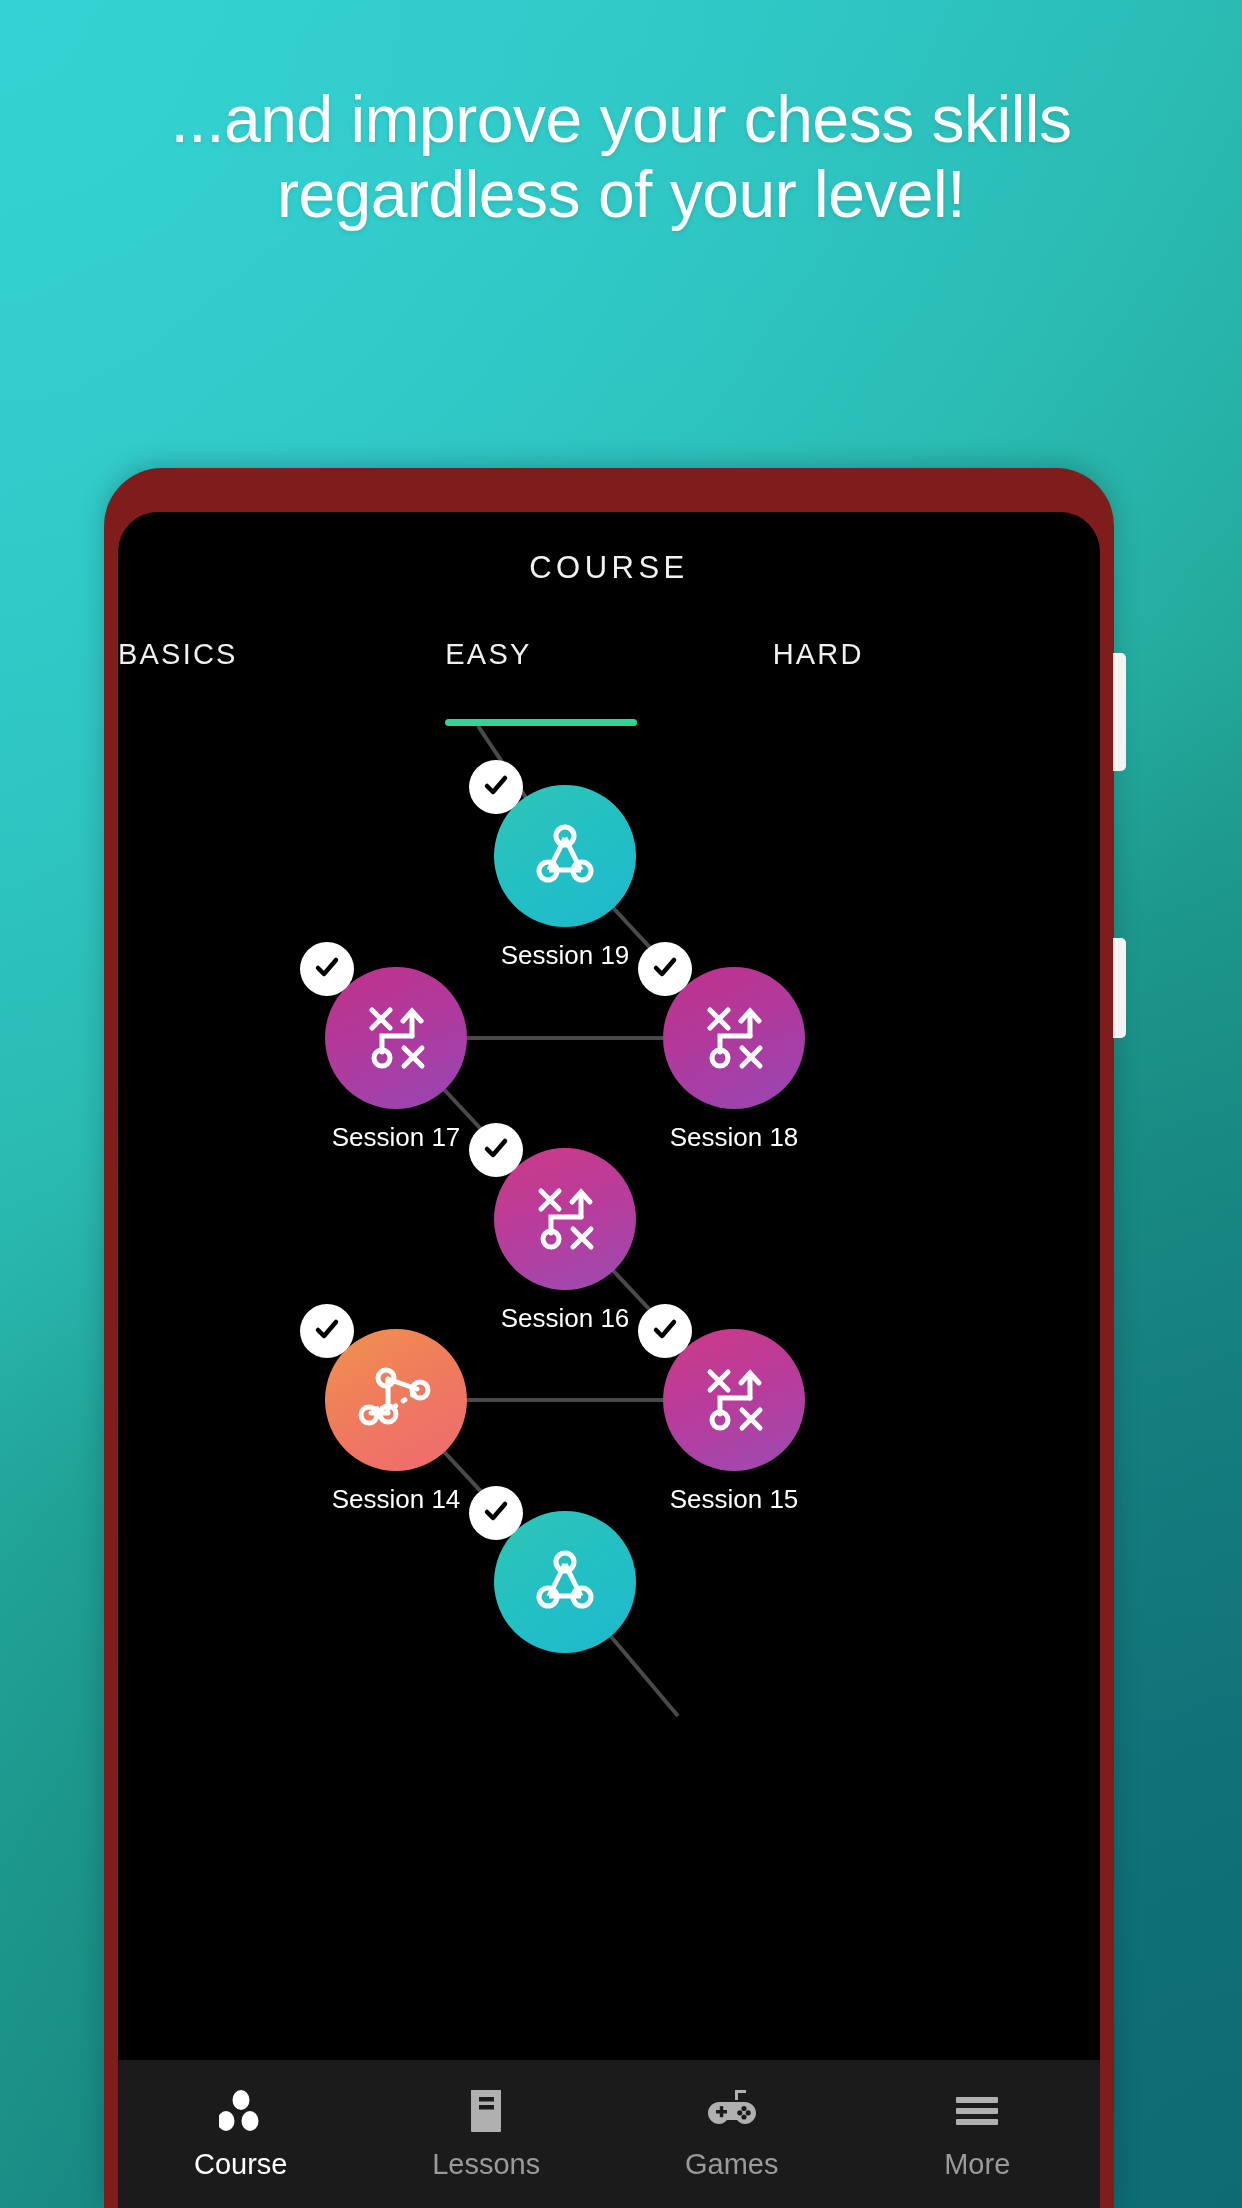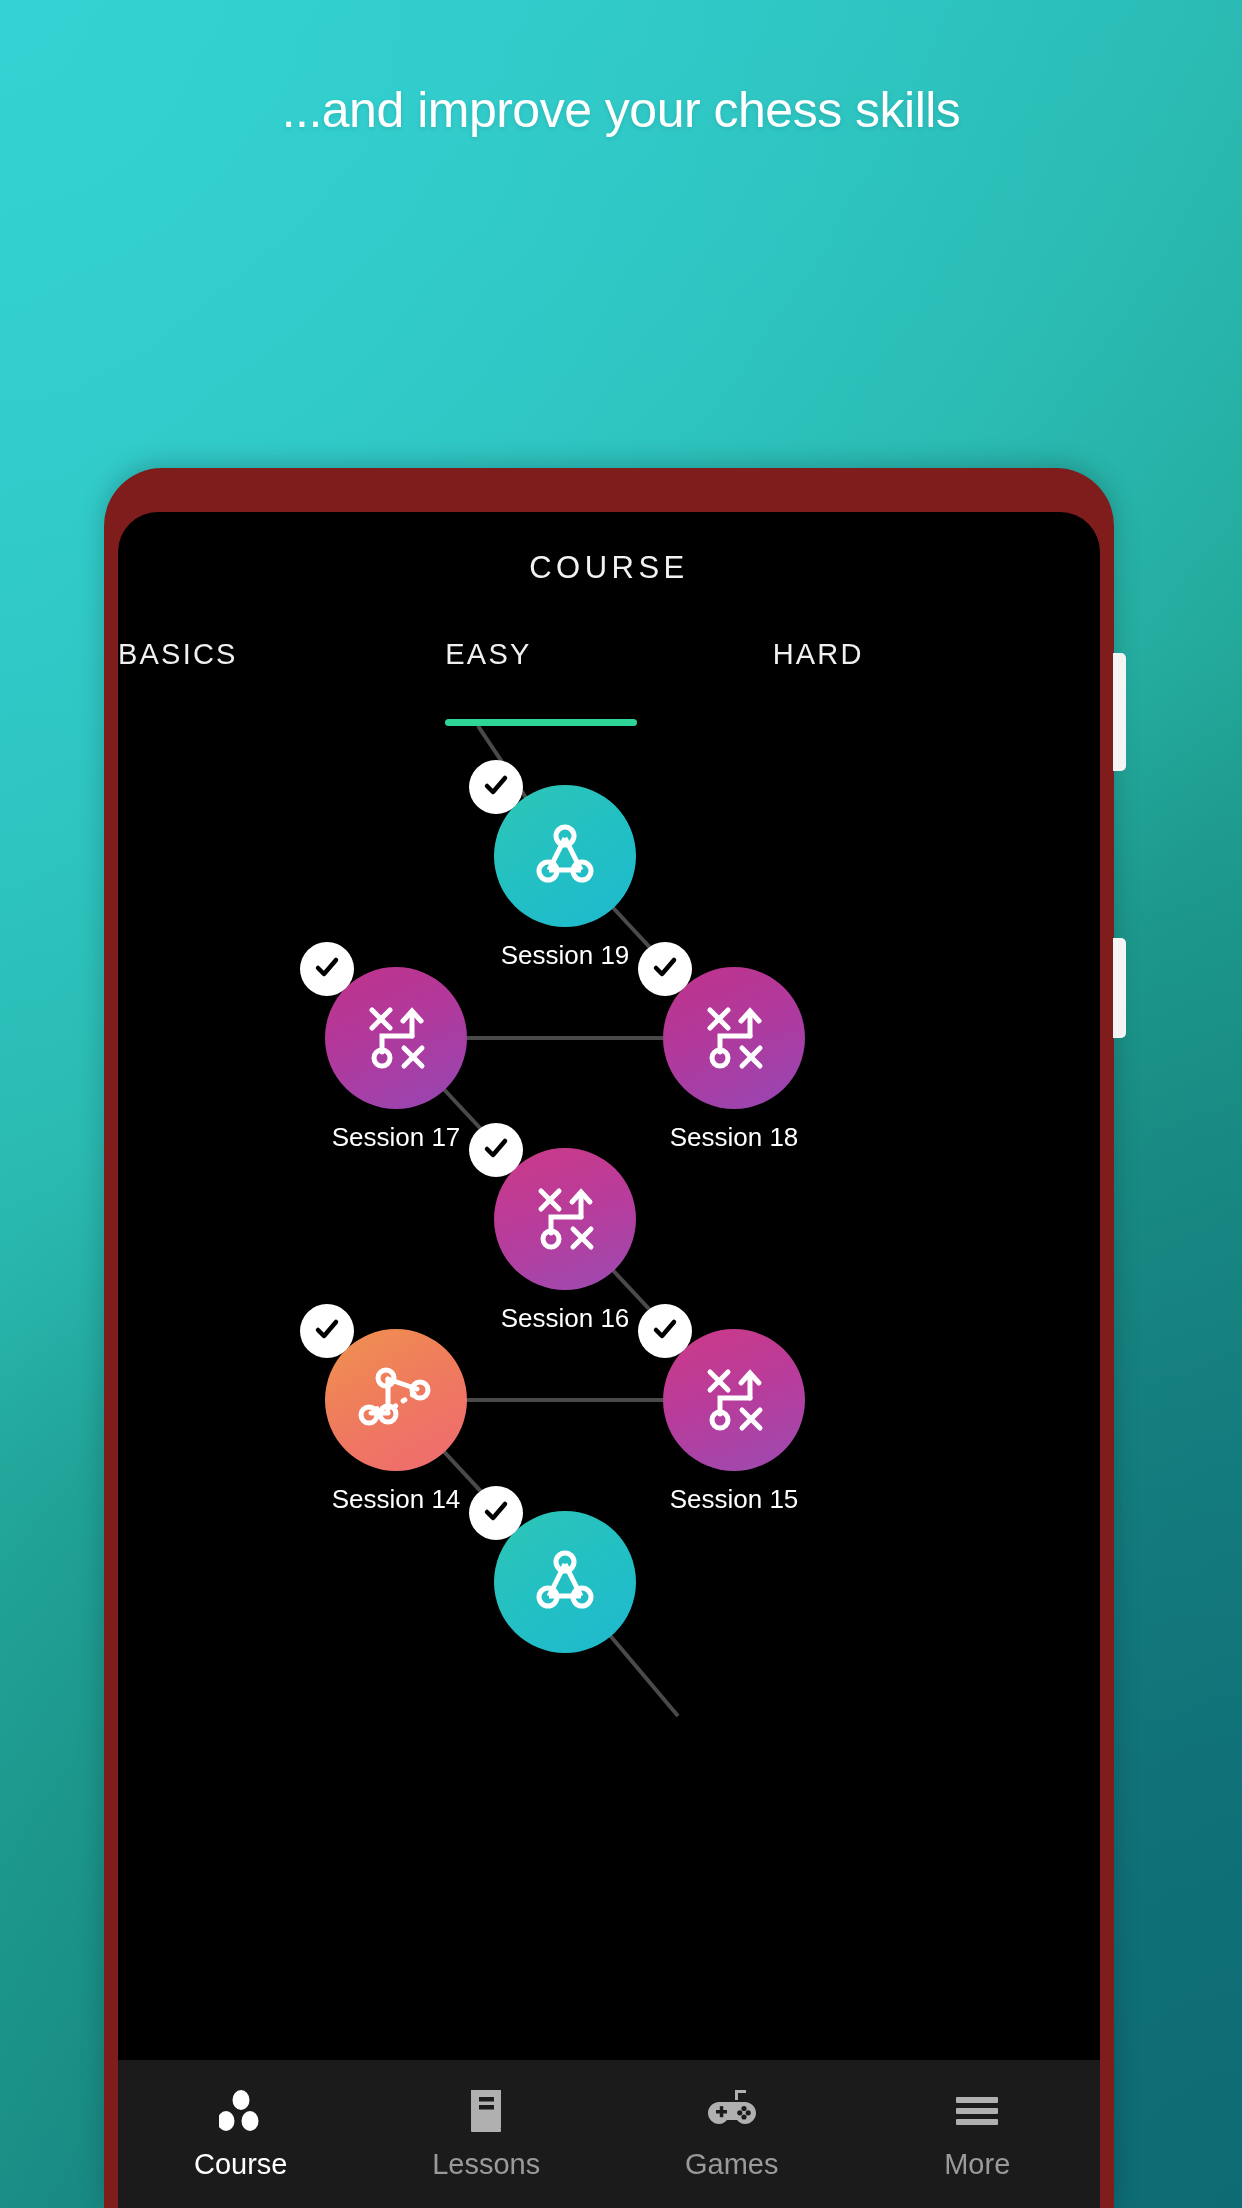--- a/index.html
+++ b/index.html
@@ -17,21 +17,21 @@
       radial-gradient(circle at 0% 0%, #34d2d2 0%, rgba(52,210,210,0) 58%),
       radial-gradient(circle at 100% 100%, #0d6b74 0%, rgba(13,107,116,0) 62%),
       linear-gradient(140deg,#2fc9cb 0%, #27b3a8 38%, #1f9e8d 62%, #16757f 100%);
   }
 
   
   #headline{
     position:absolute; left:0; right:0; top:82px;
     text-align:center;
     color:#ffffff;
-    font-size:50px;
+    font-size:66px;
     line-height:1.13;
     font-weight:400;
     letter-spacing:-0.5px;
     text-shadow:0 2px 5px rgba(0,0,0,0.10);
     padding:0 43px;
   }
 
   
   #phone{
     position:absolute;
@@ -180,20 +180,21 @@
   .nav-item.active .nav-label{ color:#ffffff; }
   .nav-icon{ height:46px; display:flex; align-items:center; justify-content:center; }
 </style>
 </head>
 <body>
 
 <div id="promo-bg"></div>
 
 <div id="headline">
   <div>...and improve your chess skills</div>
+  <div>regardless of your level!</div>
 </div>
 
 <div id="phone">
   <div id="phone-btn-power"></div>
   <div id="phone-btn-vol"></div>
 
   <div id="screen">
 
     <div id="app-title">COURSE</div>
 

